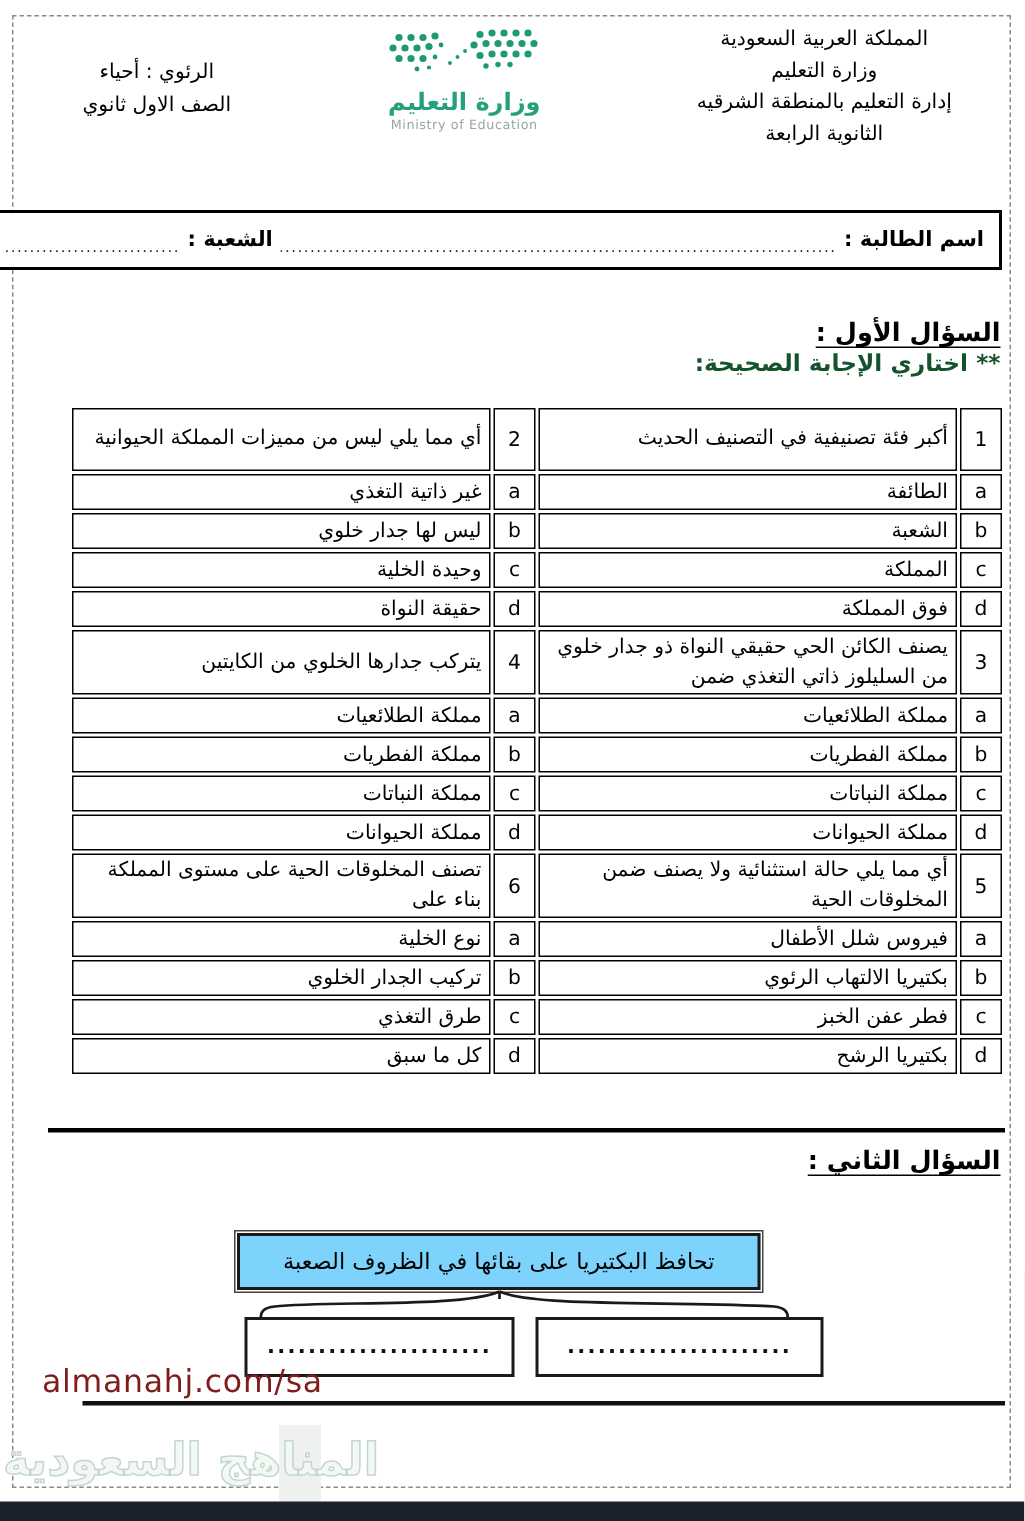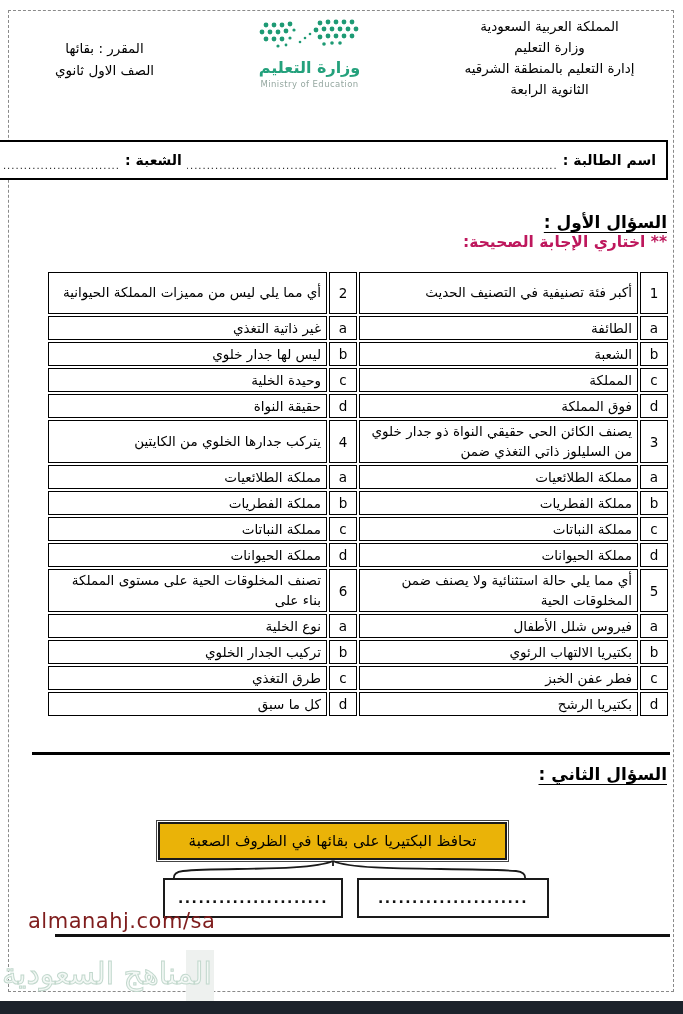--- a/index.html
+++ b/index.html
@@ -23,63 +23,63 @@
   .student-row{position:absolute;top:140px;left:33px;width:635px;height:40px;display:flex;direction:rtl;}
   .student-main{flex:1;border:2px solid #000;display:flex;align-items:center;direction:rtl;
     padding:0 10px;font-size:14px;font-weight:bold;gap:5px;box-sizing:border-box;background:#fff;}
   .dots{overflow:hidden;white-space:nowrap;font-size:10px;letter-spacing:1px;font-weight:normal;
     color:#222;align-self:flex-end;padding-bottom:7px;}
   .dots.name{flex:1;}
   .dots.section{flex:0 0 118px;}
   
   .q-heading{position:absolute;right:16px;font-size:17px;font-weight:bold;direction:rtl;
     text-decoration:underline;text-underline-offset:4px;margin-top:20px;}
-  .q-instruction{position:absolute;right:16px;font-size:15.5px;font-weight:bold;direction:rtl;color:#be185d;}
+  .q-instruction{position:absolute;right:16px;font-size:15.5px;font-weight:bold;direction:rtl;color:#14532d;}
   
   table.mcq{position:absolute;top:270px;left:46px;width:624px;direction:rtl;
     border-collapse:separate;border-spacing:2px;table-layout:fixed;}
   table.mcq td{border:1px solid #000;font-size:13.5px;vertical-align:middle;
     padding:1px 5px;box-sizing:border-box;background:#fff;}
   td.numcell{width:28px;text-align:center;background:#cde8f2;font-size:15px;padding:1px 2px;}
   td.lettercell{width:28px;text-align:center;background:#fff;font-size:14px;padding:1px 2px;}
   td.qtext{text-align:right;line-height:1.45;}
   td.opttext{text-align:right;}
   tr.qrow td{height:42px;}
   tr.optrow td{height:24px;}
   
   .divider{position:absolute;top:752px;left:32px;width:638px;height:2.5px;background:#000;}
   
   .flowchart{position:absolute;top:822px;left:158px;width:392px;height:100px;}
   .fc-root{position:absolute;top:0;left:0;width:349px;height:38px;border:2px solid #1a1a1a;
     outline:1px solid #444;outline-offset:1px;display:flex;align-items:center;justify-content:center;
-    font-size:15px;direction:rtl;box-sizing:border-box;background:#eab308;}
+    font-size:15px;direction:rtl;box-sizing:border-box;background:#7dd3fc;}
   .fc-connector{position:absolute;top:38px;left:0;}
   .fc-box{position:absolute;top:56px;height:40px;border:2px solid #1a1a1a;display:flex;
     align-items:center;justify-content:center;box-sizing:border-box;background:#fff;
     font-size:14px;font-weight:bold;letter-spacing:1.5px;color:#111;}
   .fc-box.left{left:5px;width:180px;}
   .fc-box.right{left:199px;width:192px;}
   
   .wm-line{position:absolute;top:934px;left:55px;width:615px;height:3px;background:#111;}
   .wm-site{position:absolute;top:909px;left:28px;font-size:21px;color:#7f1d1d;
     font-family:"DejaVu Sans",sans-serif;letter-spacing:.5px;}
   .wm-gray{position:absolute;top:950px;left:186px;width:28px;height:53px;background:#eef1ef;}
-  .wm-brand{position:absolute;top:956px;left:2px;font-size:30px;font-weight:normal;direction:rtl;
+  .wm-brand{position:absolute;top:956px;left:2px;font-size:30px;font-weight:bold;direction:rtl;
     color:#f3f8f5;-webkit-text-stroke:1px #c2d8cd;letter-spacing:1px;text-align:center;}
   .footer-bar{position:absolute;bottom:0;left:0;width:683px;height:13px;background:#1c222b;}
 </style>
 </head>
 <body>
 
 <div class="page">
   <div class="page-border"></div>
 
   <div class="header">
     <div class="exam-info">
-      <div>المقرر : بقائها</div>
+      <div>الرئوي : أحياء</div>
       <div>الصف الاول ثانوي</div>
     </div>
     <div class="logo-block">
       <svg width="120" height="38" viewBox="0 0 120 38">
         <g fill="#1d9a74">
           <circle cx="16" cy="7" r="2.4"></circle>
             <circle cx="24" cy="7" r="2.4"></circle>
             <circle cx="32" cy="7" r="2.4"></circle>
             <circle cx="40" cy="6" r="2.4"></circle>
           <circle cx="12" cy="14" r="2.4"></circle>

